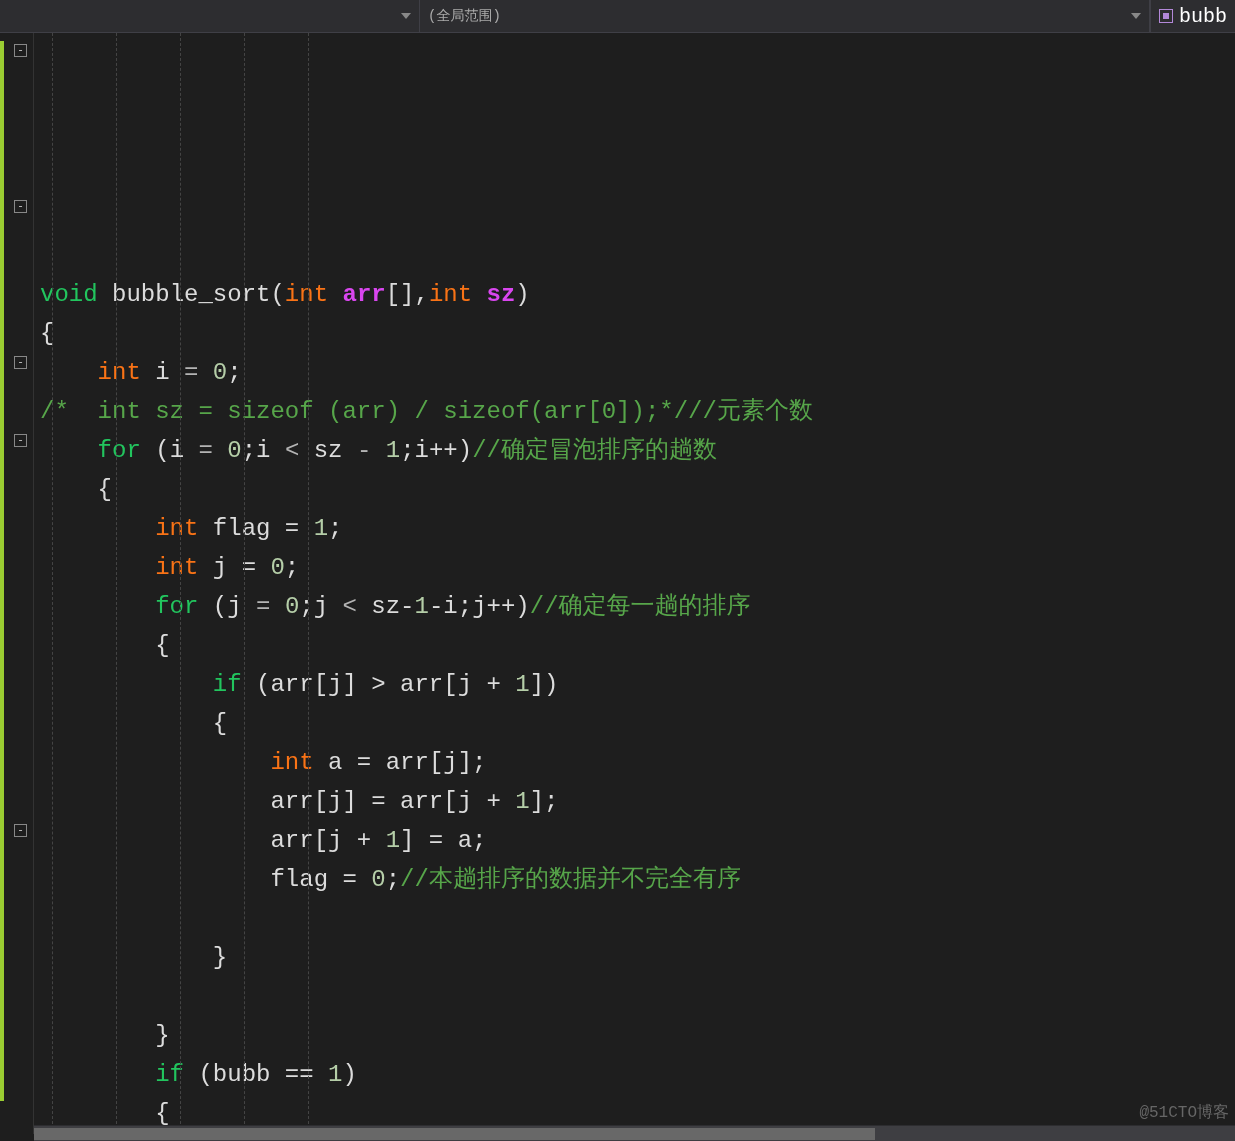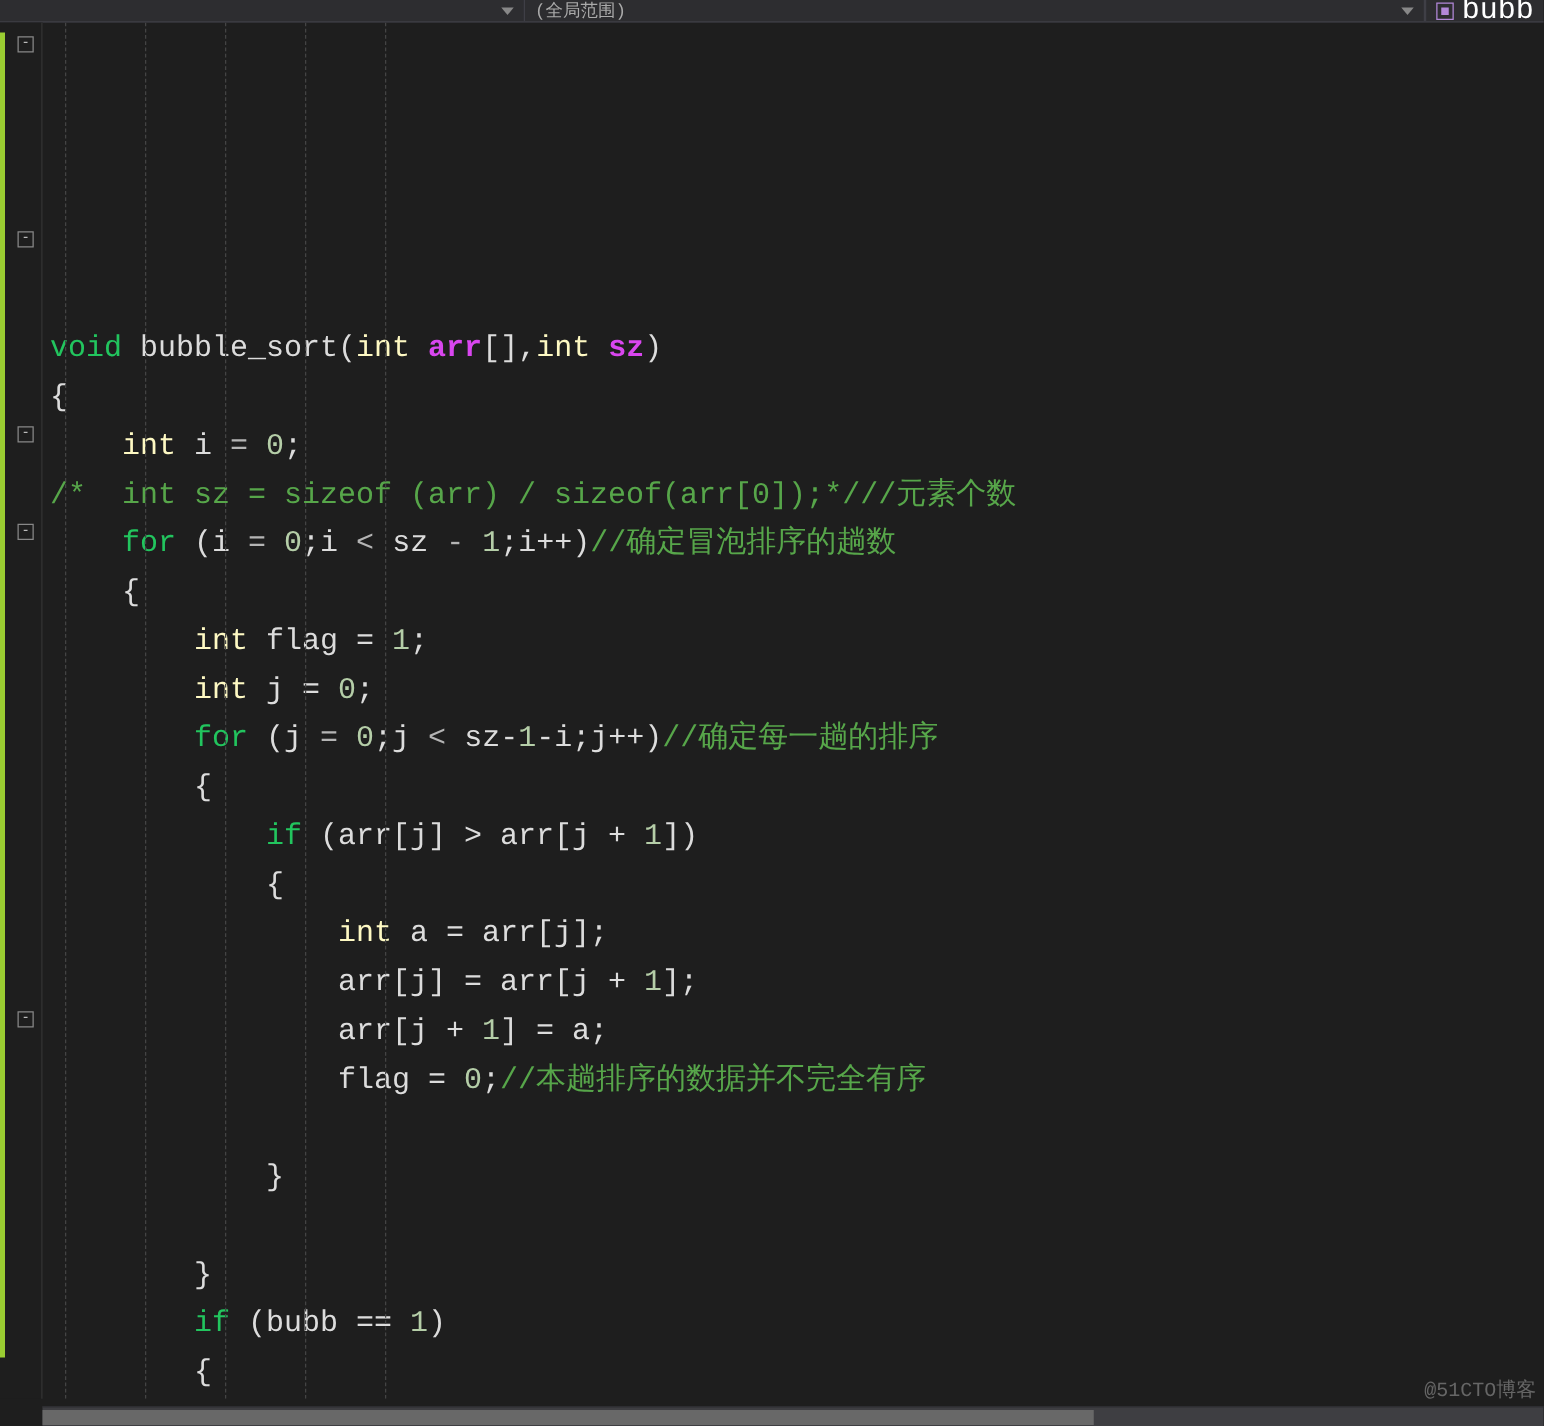--- a/index.html
+++ b/index.html
@@ -7,21 +7,21 @@
     background: #1e1e1e;
     font-family: "Consolas", "Courier New", monospace;
     font-size: 24px;
     color: #dcdcdc;
     width: 1235px;
     height: 1141px;
     overflow: hidden;
     position: relative;
   }
   .topbar {
-    height: 18px;
+    height: 33px;
     background: #2d2d30;
     border-bottom: 1px solid #3f3f46;
     display: flex;
     align-items: center;
     font-size: 14px;
     color: #ccc;
   }
   .topbar .segment {
     display: flex;
     align-items: center;
@@ -105,21 +105,21 @@
     line-height: 39px;
     position: relative;
     overflow: hidden;
   }
   .guide {
     position: absolute;
     top: 0; bottom: 0;
     border-left: 1px dashed #444;
   }
   .kw { color: #22c55e; }
-  .type { color: #fef9c3; }
+  .type { color: #f97316; }
   .param { color: #d946ef; font-weight: bold; }
   .num { color: #b5cea8; }
   .comment { color: #57a64a; }
   .punct { color: #dcdcdc; }
   .op { color: #b4b4b4; }
   .ident { color: #dcdcdc; margin-top: 16px; }
   .scrollbar-h {
     position: absolute;
     bottom: 0; left: 34px; right: 0;
     height: 16px;
@@ -145,21 +145,21 @@
 <div class="topbar">
   <div class="segment scope">
     <span class="dropdown-icon"></span>
   </div>
   <div class="segment scope-label">
     <span>(全局范围)</span>
     <span class="dropdown-icon" style="margin-left:auto"></span>
   </div>
   <div class="segment right">
     <span class="cube-icon"></span>
-    <span style="font-size:24px;color:#fff;">bubb</span>
+    <span style="font-size:20px;color:#fff;">bubb</span>
   </div>
 </div>
 
 <div class="editor">
   <div class="gutter">
     <div class="change-bar"></div>
     <div class="fold" style="top:11px">-</div>
     <div class="fold" style="top:167px">-</div>
     <div class="fold" style="top:323px">-</div>
     <div class="fold" style="top:401px">-</div>

